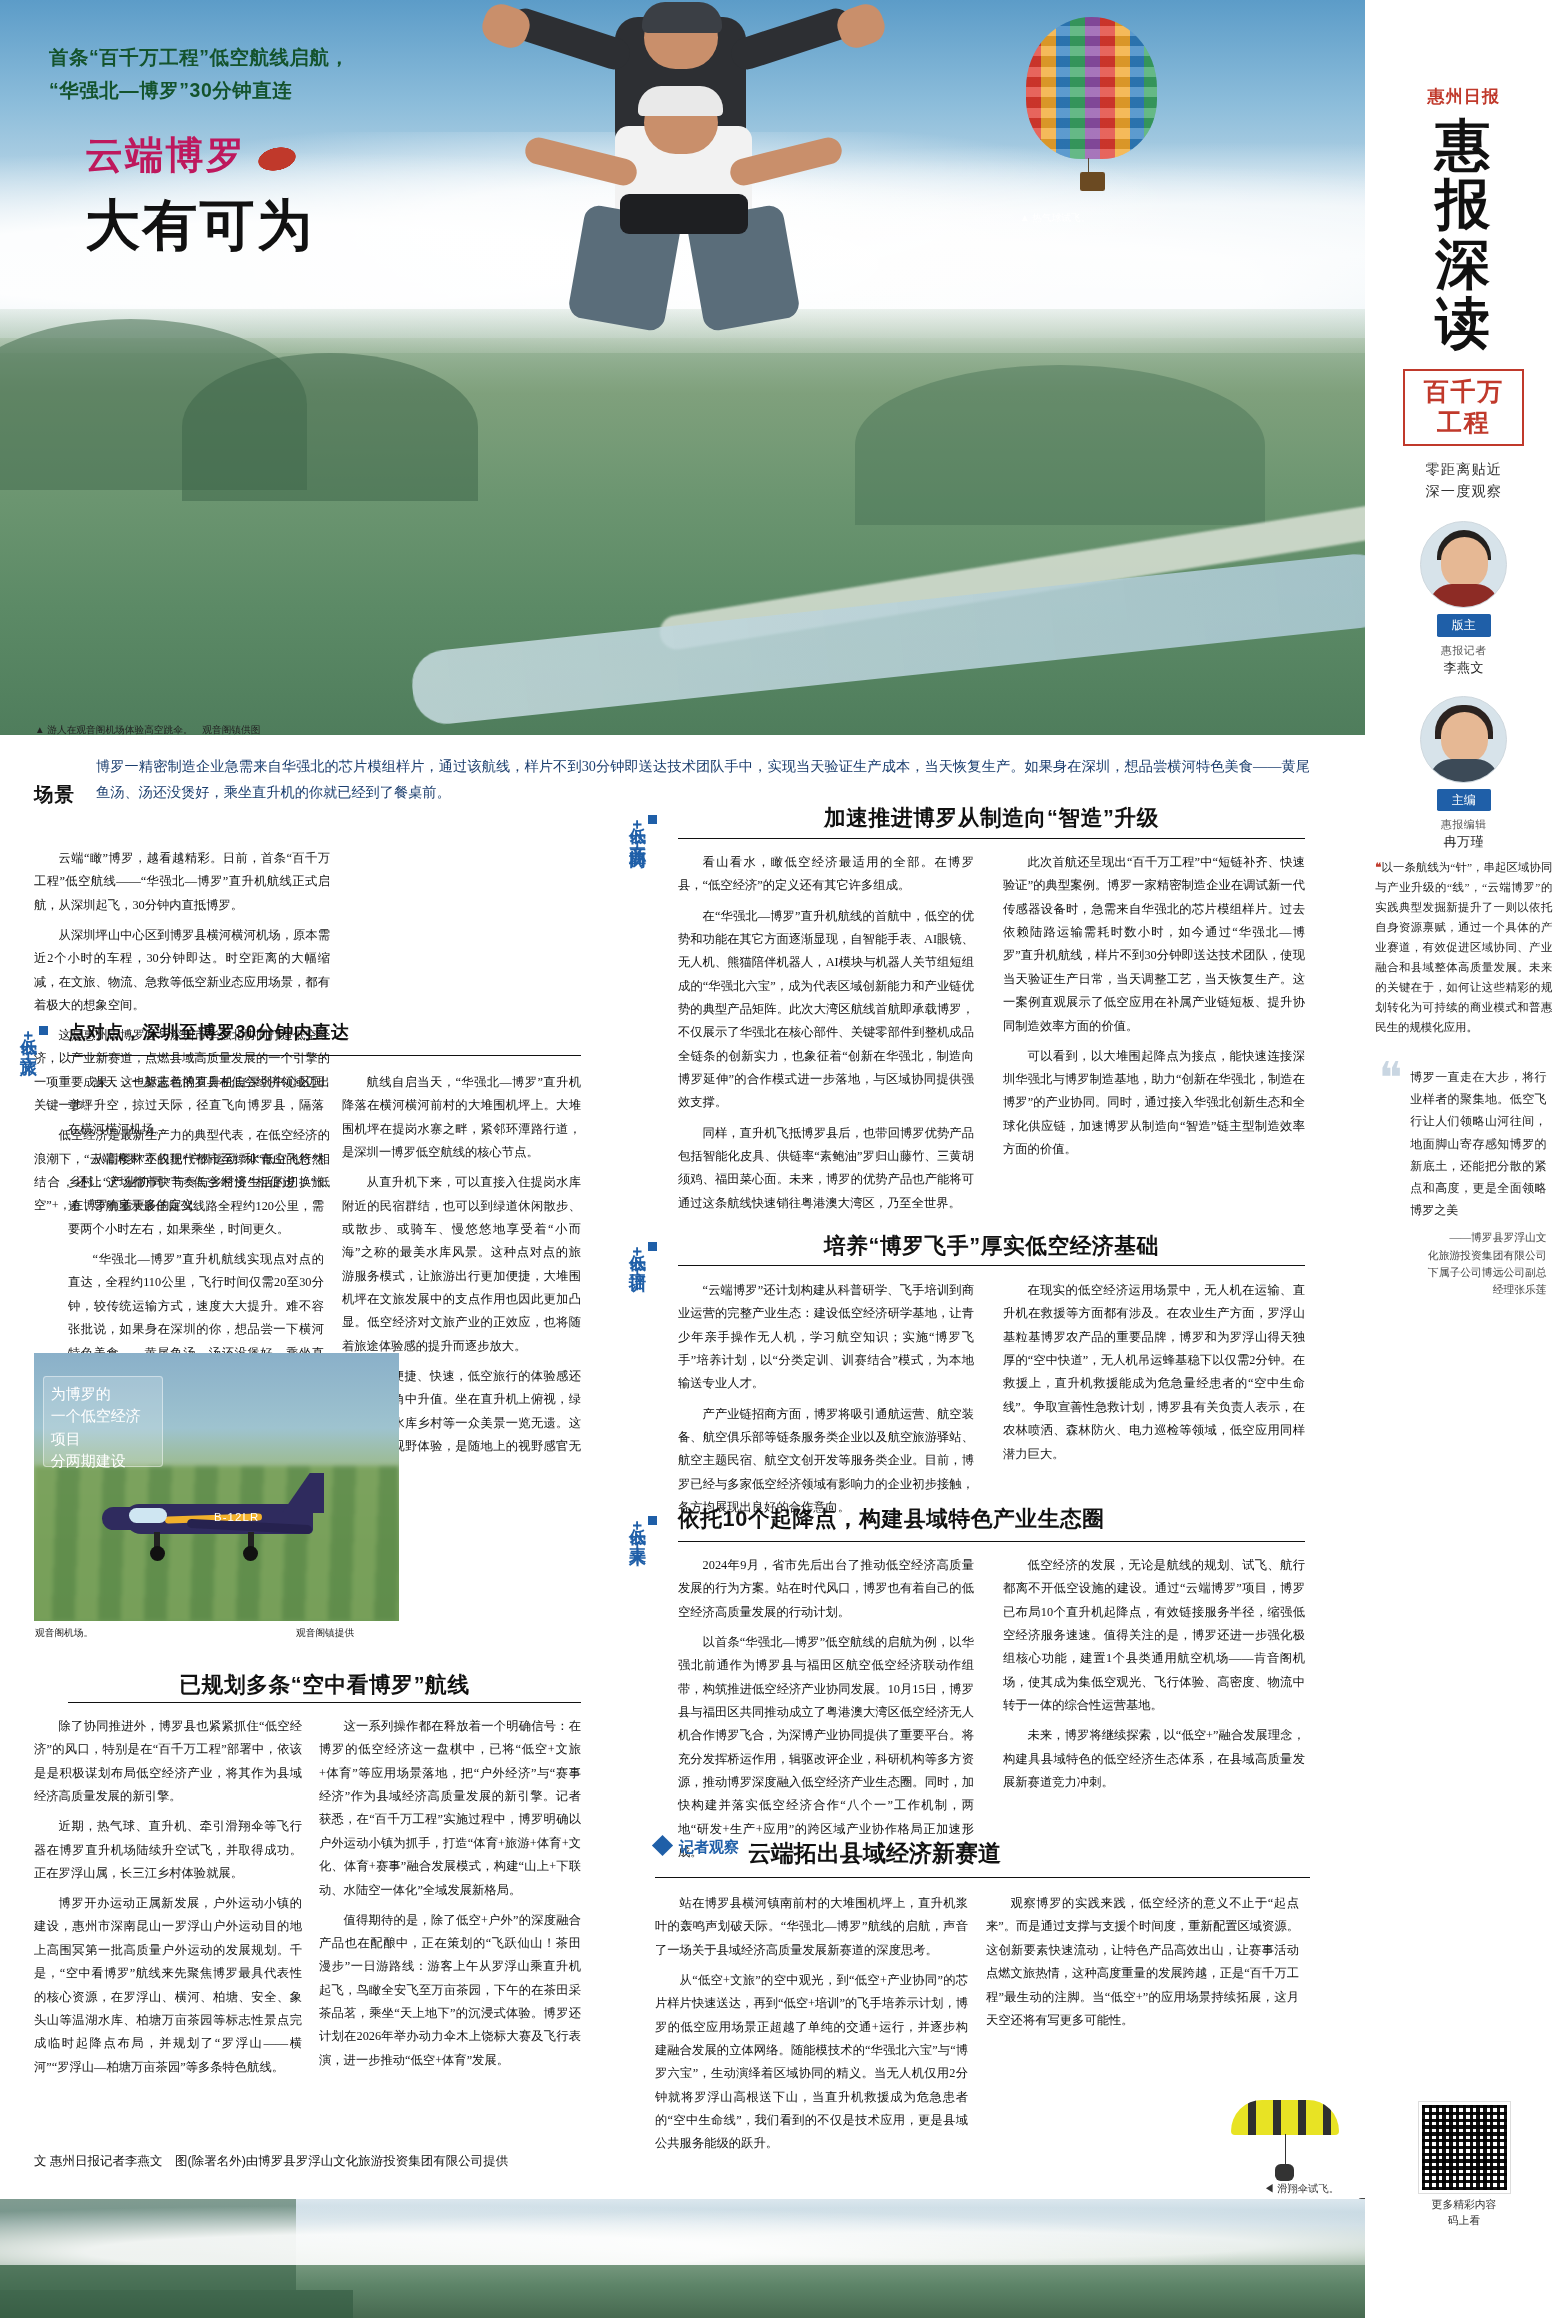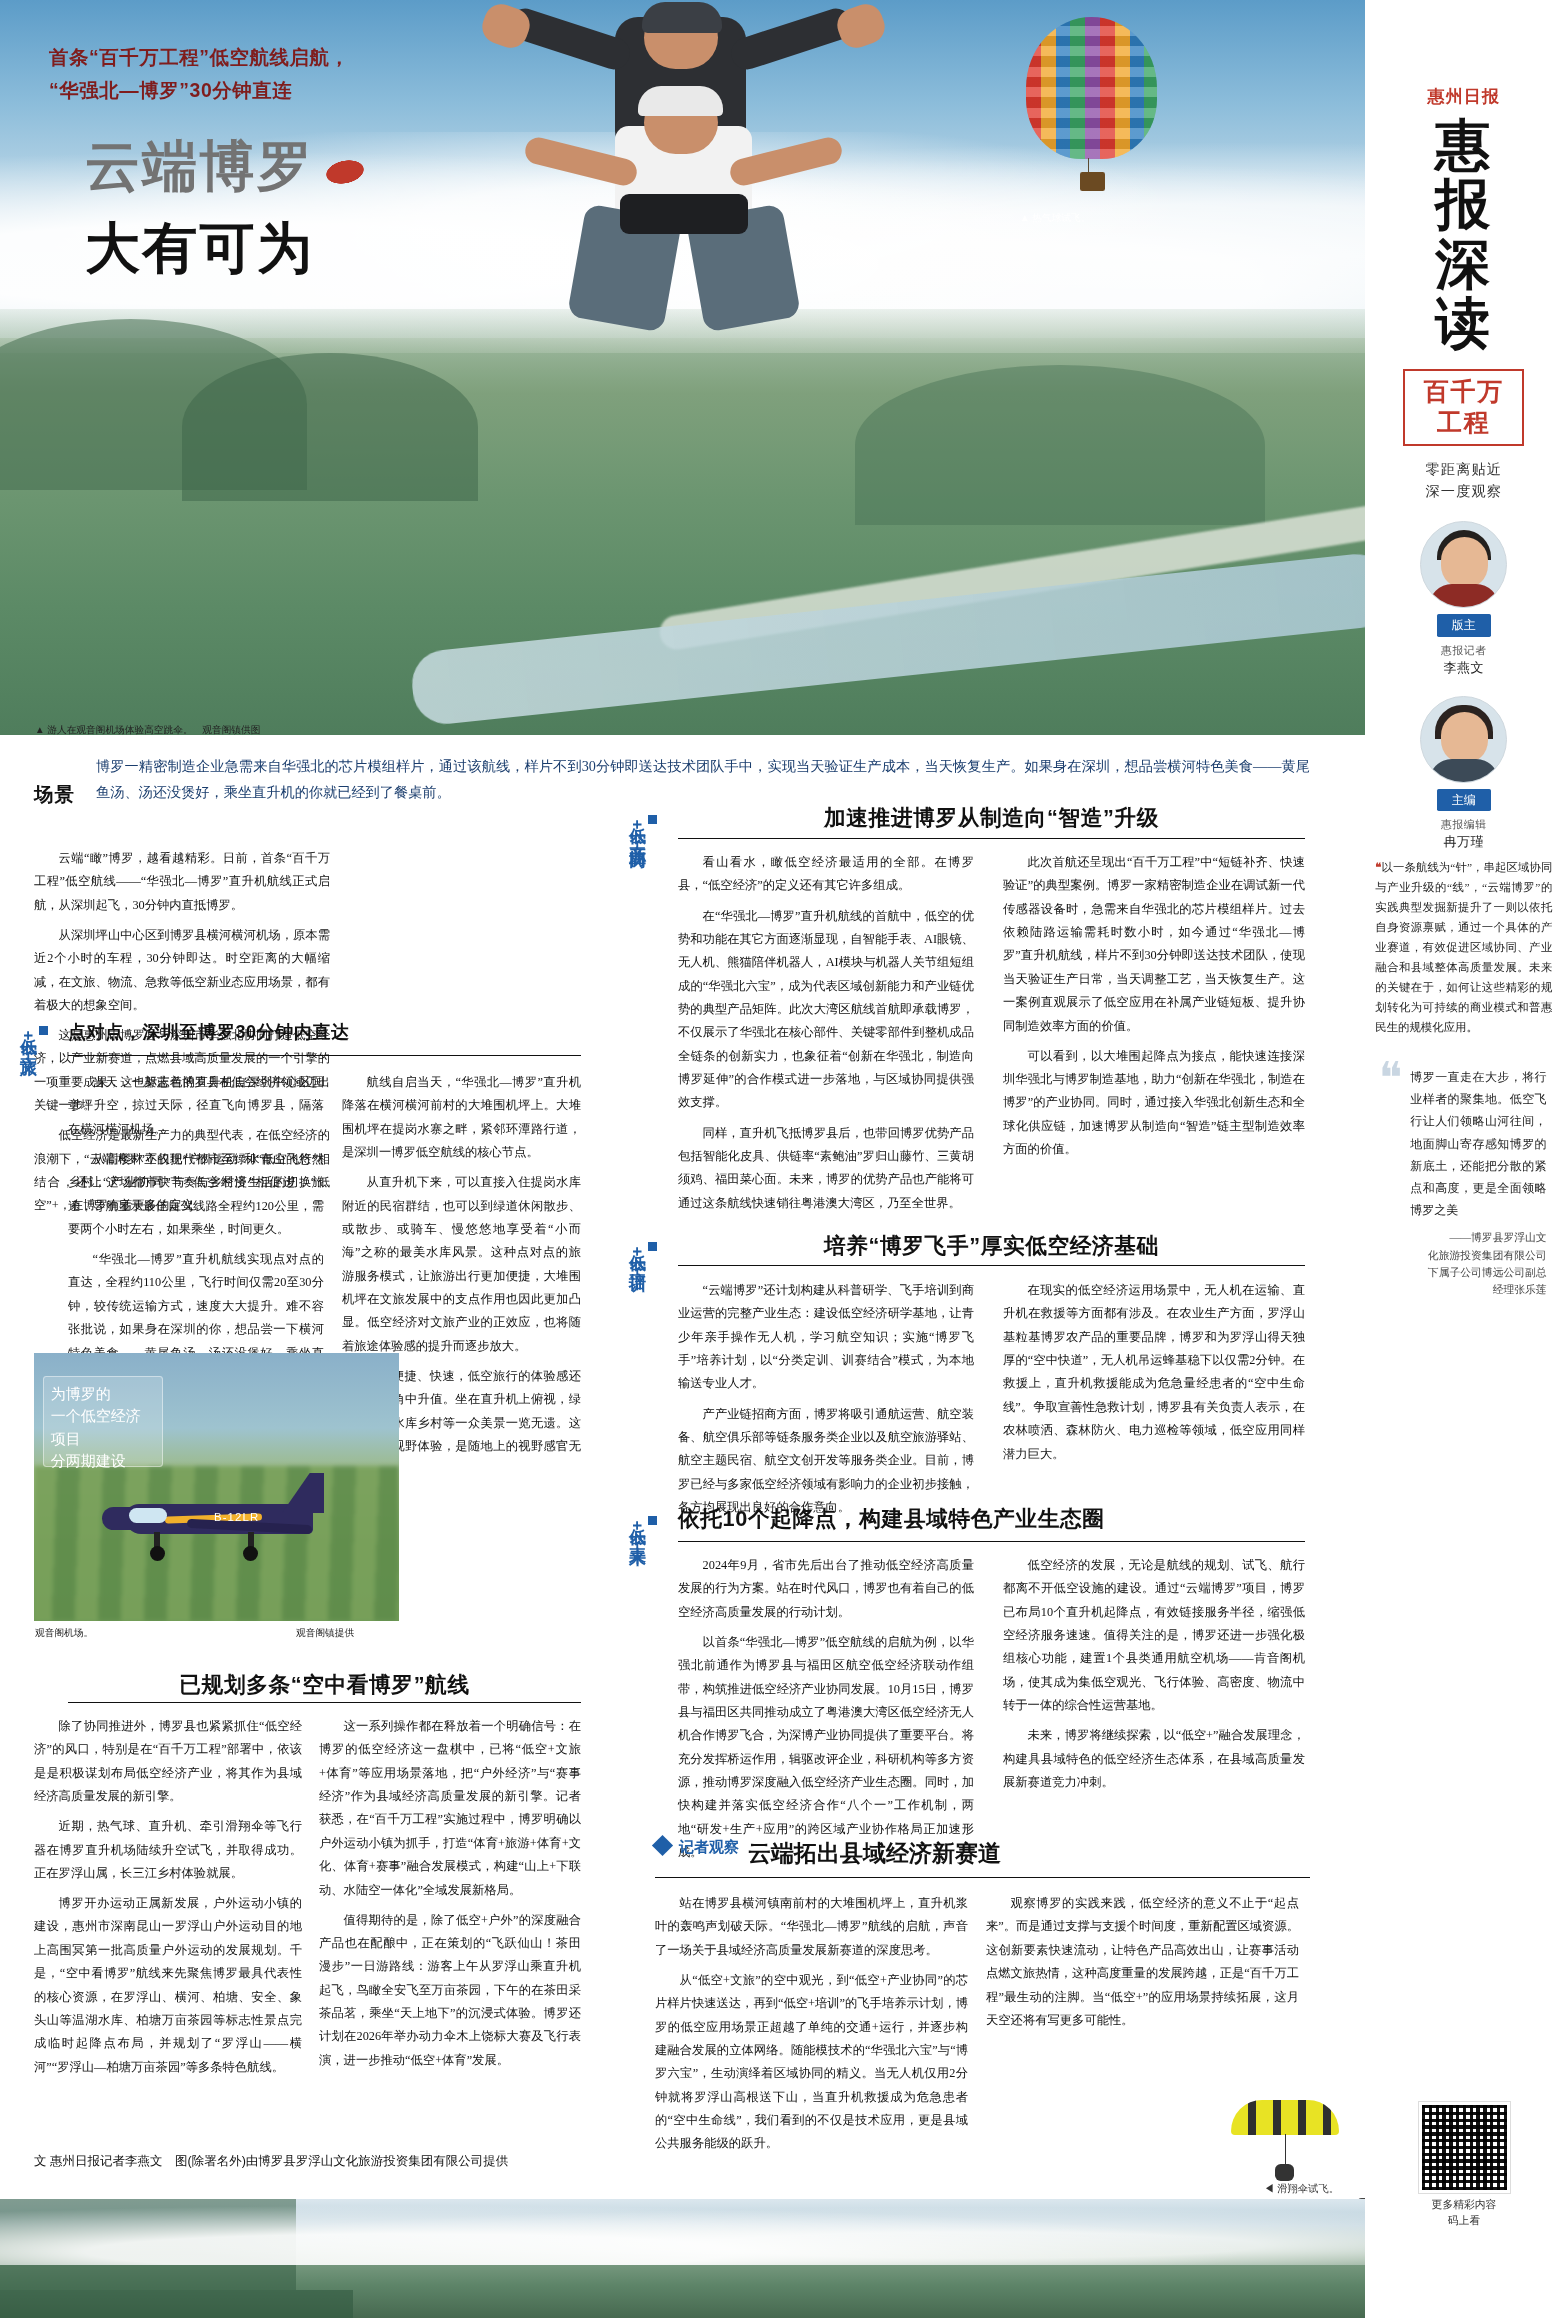--- a/index.html
+++ b/index.html
@@ -77,23 +77,23 @@
   .pq-sign{margin-top:8px;text-align:right;font-size:10.8px;color:#444;line-height:1.6;}
 
   .qrbox{position:absolute;right:12.5px;bottom:91px;width:171px;text-align:center;}
   .qr{width:85px;height:85px;margin:0 auto;background:
       repeating-linear-gradient(0deg,#111 0 3.4px,#fff 3.4px 6.8px),
       repeating-linear-gradient(90deg,#111 0 3.4px,rgba(255,255,255,0) 3.4px 6.8px);
       background-blend-mode:multiply;border:3.4px solid #fff;outline:0.6px solid #ddd;}
   .qrcap{margin-top:3px;font-size:10.8px;color:#333;line-height:1.5;}
 
   
-  .kicker{position:absolute;left:49px;top:41px;font-family:"Liberation Sans",sans-serif;font-size:19.4px;font-weight:700;color:#7f1d1d;line-height:1.7;letter-spacing:0.6px;}
+  .kicker{position:absolute;left:49px;top:41px;font-family:"Liberation Sans",sans-serif;font-size:19.4px;font-weight:700;color:#14532d;line-height:1.7;letter-spacing:0.6px;}
   .mainhead{position:absolute;left:85px;top:130px;}
-  .mh1{font-family:"Liberation Serif",serif;font-weight:700;font-size:55px;color:#737373;letter-spacing:2.3px;}
+  .mh1{font-family:"Liberation Serif",serif;font-weight:700;font-size:38px;color:#be185d;letter-spacing:2.3px;}
   .mh2{font-family:"Liberation Serif",serif;font-weight:700;font-size:55px;color:#111;letter-spacing:2.3px;margin-top:8px;}
   .mh-seal{display:inline-block;width:44px;height:26px;margin-left:9px;vertical-align:middle;
      background:radial-gradient(ellipse at 50% 50%,#c0392b 0 60%,rgba(192,57,43,0) 62%);border-radius:50%;transform:rotate(-12deg);}
 
   
   .scenebox{position:absolute;left:34px;top:753px;width:1276px;}
   .scene-label{position:absolute;left:0;top:3.4px;width:42px;font-size:19.4px;font-weight:700;color:#111;line-height:1.25;letter-spacing:1.1px;margin-top:27px;}
   .scene-body{margin-left:62px;font-size:14.2px;line-height:1.85;color:#1a3d6d;text-align:justify;border-left:0;}
 
   

